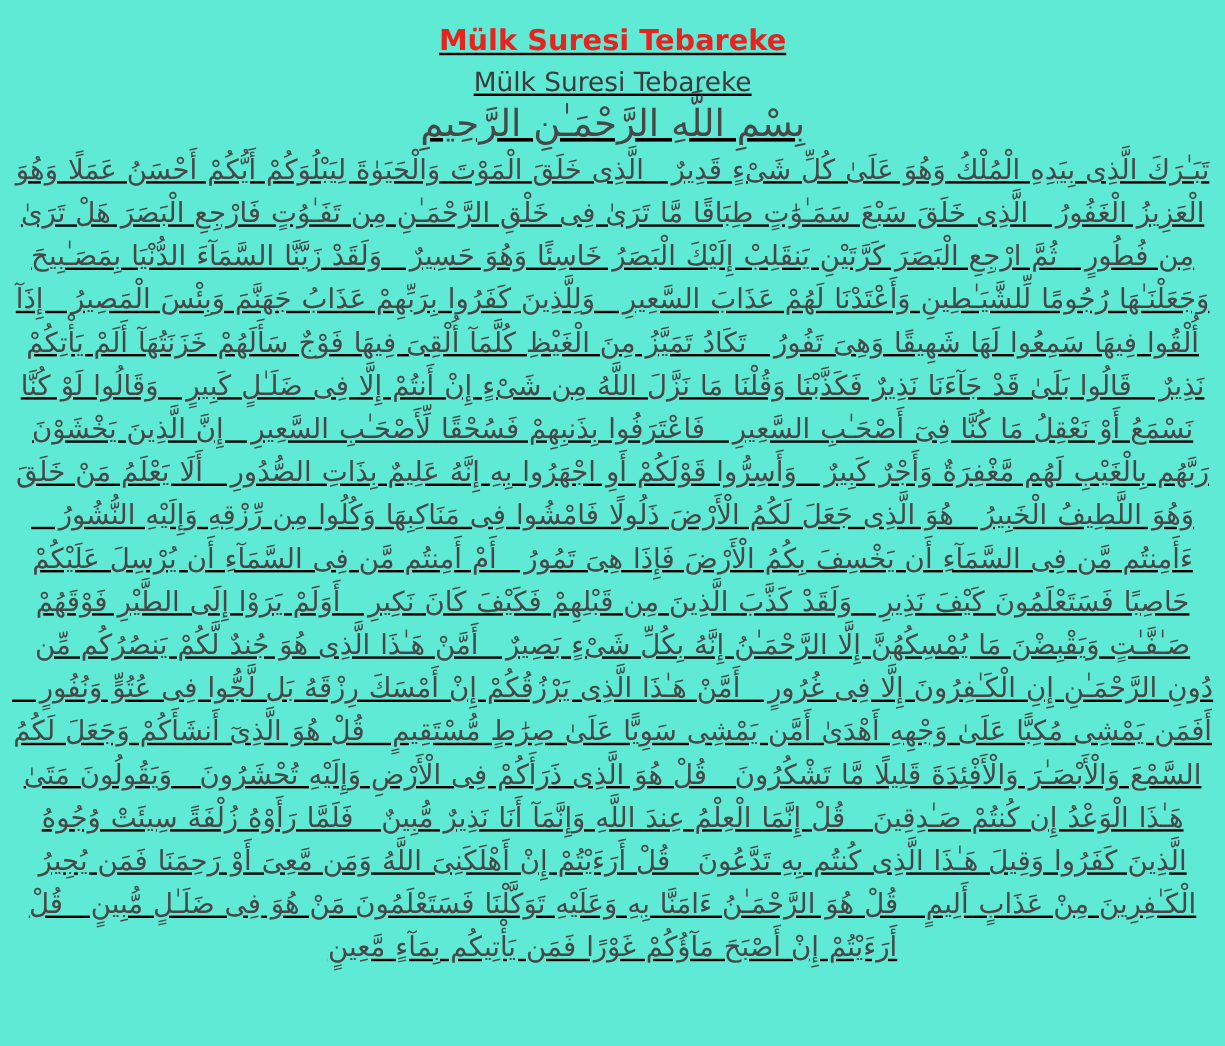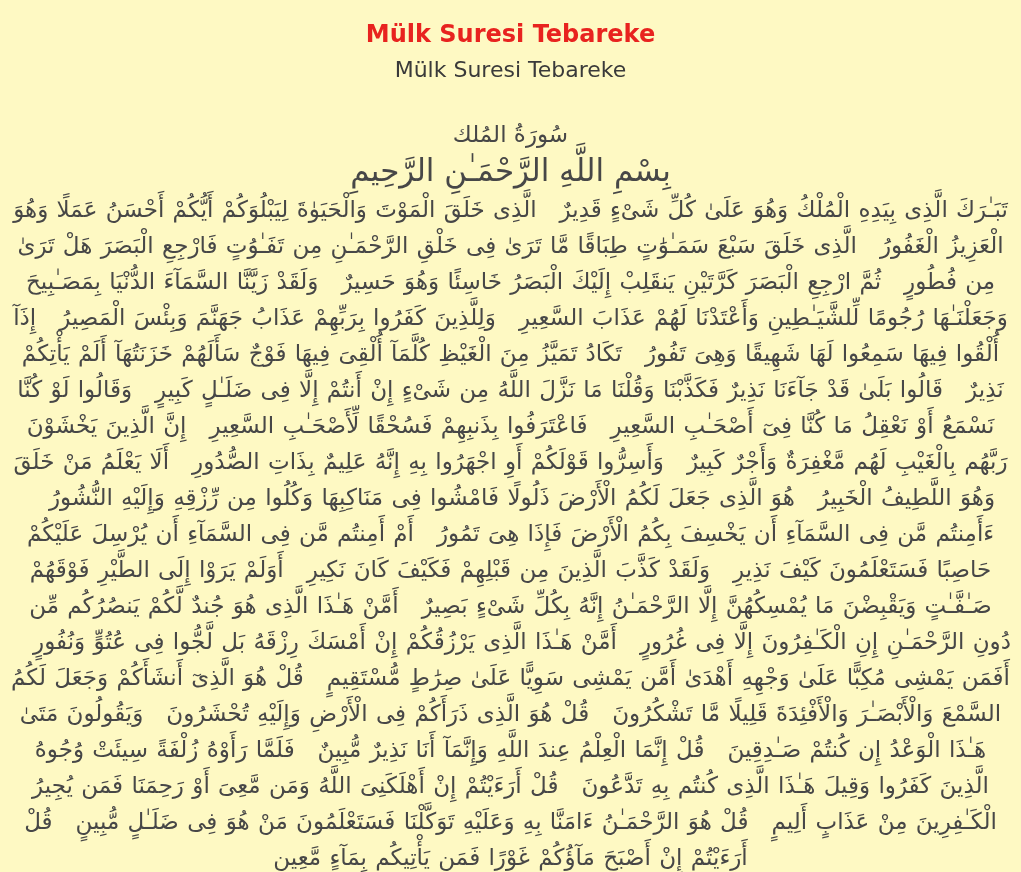--- a/index.html
+++ b/index.html
@@ -11,21 +11,22 @@
     width: 1021px;
     height: 872px;
     overflow: hidden;
     font-family: "DejaVu Sans", sans-serif;
   }
   .page {
     width: 1021px;
     height: 872px;
     box-sizing: border-box;
     padding-top: 20px;
-    background: #fef9c3;
+    background: #5eead4;
+    text-decoration: underline;
   }
   .title {
     margin: 0;
     text-align: center;
     font-size: 24px;
     font-weight: bold;
     color: #e8231f;
     letter-spacing: 0;
   }
   .subtitle {
@@ -61,21 +62,20 @@
 <body>
 
 <div class="page">
 
   <h1 class="title">Mülk Suresi Tebareke</h1>
 
   <h2 class="subtitle">Mülk Suresi Tebareke</h2>
 
   <div class="arabic-block" dir="rtl" lang="ar">
 
-    <div class="surah-name">سُورَةُ المُلك</div>
 
     <div class="bismillah">بِسْمِ اللَّهِ الرَّحْمَـٰنِ الرَّحِيمِ</div>
 
     <p class="surah-text">تَبَـٰرَكَ الَّذِى بِيَدِهِ الْمُلْكُ وَهُوَ عَلَىٰ كُلِّ شَىْءٍ قَدِيرٌ  الَّذِى خَلَقَ الْمَوْتَ وَالْحَيَوٰةَ لِيَبْلُوَكُمْ أَيُّكُمْ أَحْسَنُ عَمَلًا وَهُوَ الْعَزِيزُ الْغَفُورُ  الَّذِى خَلَقَ سَبْعَ سَمَـٰوَٰتٍ طِبَاقًا مَّا تَرَىٰ فِى خَلْقِ الرَّحْمَـٰنِ مِن تَفَـٰوُتٍ فَارْجِعِ الْبَصَرَ هَلْ تَرَىٰ مِن فُطُورٍ  ثُمَّ ارْجِعِ الْبَصَرَ كَرَّتَيْنِ يَنقَلِبْ إِلَيْكَ الْبَصَرُ خَاسِئًا وَهُوَ حَسِيرٌ  وَلَقَدْ زَيَّنَّا السَّمَآءَ الدُّنْيَا بِمَصَـٰبِيحَ وَجَعَلْنَـٰهَا رُجُومًا لِّلشَّيَـٰطِينِ وَأَعْتَدْنَا لَهُمْ عَذَابَ السَّعِيرِ  وَلِلَّذِينَ كَفَرُوا بِرَبِّهِمْ عَذَابُ جَهَنَّمَ وَبِئْسَ الْمَصِيرُ  إِذَآ أُلْقُوا فِيهَا سَمِعُوا لَهَا شَهِيقًا وَهِىَ تَفُورُ  تَكَادُ تَمَيَّزُ مِنَ الْغَيْظِ كُلَّمَآ أُلْقِىَ فِيهَا فَوْجٌ سَأَلَهُمْ خَزَنَتُهَآ أَلَمْ يَأْتِكُمْ نَذِيرٌ  قَالُوا بَلَىٰ قَدْ جَآءَنَا نَذِيرٌ فَكَذَّبْنَا وَقُلْنَا مَا نَزَّلَ اللَّهُ مِن شَىْءٍ إِنْ أَنتُمْ إِلَّا فِى ضَلَـٰلٍ كَبِيرٍ  وَقَالُوا لَوْ كُنَّا نَسْمَعُ أَوْ نَعْقِلُ مَا كُنَّا فِىٓ أَصْحَـٰبِ السَّعِيرِ  فَاعْتَرَفُوا بِذَنبِهِمْ فَسُحْقًا لِّأَصْحَـٰبِ السَّعِيرِ  إِنَّ الَّذِينَ يَخْشَوْنَ رَبَّهُم بِالْغَيْبِ لَهُم مَّغْفِرَةٌ وَأَجْرٌ كَبِيرٌ  وَأَسِرُّوا قَوْلَكُمْ أَوِ اجْهَرُوا بِهِ إِنَّهُ عَلِيمٌ بِذَاتِ الصُّدُورِ  أَلَا يَعْلَمُ مَنْ خَلَقَ وَهُوَ اللَّطِيفُ الْخَبِيرُ  هُوَ الَّذِى جَعَلَ لَكُمُ الْأَرْضَ ذَلُولًا فَامْشُوا فِى مَنَاكِبِهَا وَكُلُوا مِن رِّزْقِهِ وَإِلَيْهِ النُّشُورُ  ءَأَمِنتُم مَّن فِى السَّمَآءِ أَن يَخْسِفَ بِكُمُ الْأَرْضَ فَإِذَا هِىَ تَمُورُ  أَمْ أَمِنتُم مَّن فِى السَّمَآءِ أَن يُرْسِلَ عَلَيْكُمْ حَاصِبًا فَسَتَعْلَمُونَ كَيْفَ نَذِيرِ  وَلَقَدْ كَذَّبَ الَّذِينَ مِن قَبْلِهِمْ فَكَيْفَ كَانَ نَكِيرِ  أَوَلَمْ يَرَوْا إِلَى الطَّيْرِ فَوْقَهُمْ صَـٰفَّـٰتٍ وَيَقْبِضْنَ مَا يُمْسِكُهُنَّ إِلَّا الرَّحْمَـٰنُ إِنَّهُ بِكُلِّ شَىْءٍ بَصِيرٌ  أَمَّنْ هَـٰذَا الَّذِى هُوَ جُندٌ لَّكُمْ يَنصُرُكُم مِّن دُونِ الرَّحْمَـٰنِ إِنِ الْكَـٰفِرُونَ إِلَّا فِى غُرُورٍ  أَمَّنْ هَـٰذَا الَّذِى يَرْزُقُكُمْ إِنْ أَمْسَكَ رِزْقَهُ بَل لَّجُّوا فِى عُتُوٍّ وَنُفُورٍ  أَفَمَن يَمْشِى مُكِبًّا عَلَىٰ وَجْهِهِ أَهْدَىٰ أَمَّن يَمْشِى سَوِيًّا عَلَىٰ صِرَٰطٍ مُّسْتَقِيمٍ  قُلْ هُوَ الَّذِىٓ أَنشَأَكُمْ وَجَعَلَ لَكُمُ السَّمْعَ وَالْأَبْصَـٰرَ وَالْأَفْئِدَةَ قَلِيلًا مَّا تَشْكُرُونَ  قُلْ هُوَ الَّذِى ذَرَأَكُمْ فِى الْأَرْضِ وَإِلَيْهِ تُحْشَرُونَ  وَيَقُولُونَ مَتَىٰ هَـٰذَا الْوَعْدُ إِن كُنتُمْ صَـٰدِقِينَ  قُلْ إِنَّمَا الْعِلْمُ عِندَ اللَّهِ وَإِنَّمَآ أَنَا نَذِيرٌ مُّبِينٌ  فَلَمَّا رَأَوْهُ زُلْفَةً سِيئَتْ وُجُوهُ الَّذِينَ كَفَرُوا وَقِيلَ هَـٰذَا الَّذِى كُنتُم بِهِ تَدَّعُونَ  قُلْ أَرَءَيْتُمْ إِنْ أَهْلَكَنِىَ اللَّهُ وَمَن مَّعِىَ أَوْ رَحِمَنَا فَمَن يُجِيرُ الْكَـٰفِرِينَ مِنْ عَذَابٍ أَلِيمٍ  قُلْ هُوَ الرَّحْمَـٰنُ ءَامَنَّا بِهِ وَعَلَيْهِ تَوَكَّلْنَا فَسَتَعْلَمُونَ مَنْ هُوَ فِى ضَلَـٰلٍ مُّبِينٍ  قُلْ أَرَءَيْتُمْ إِنْ أَصْبَحَ مَآؤُكُمْ غَوْرًا فَمَن يَأْتِيكُم بِمَآءٍ مَّعِينٍ</p>
 
   </div>
 
 </div>
 
 </body></html>

